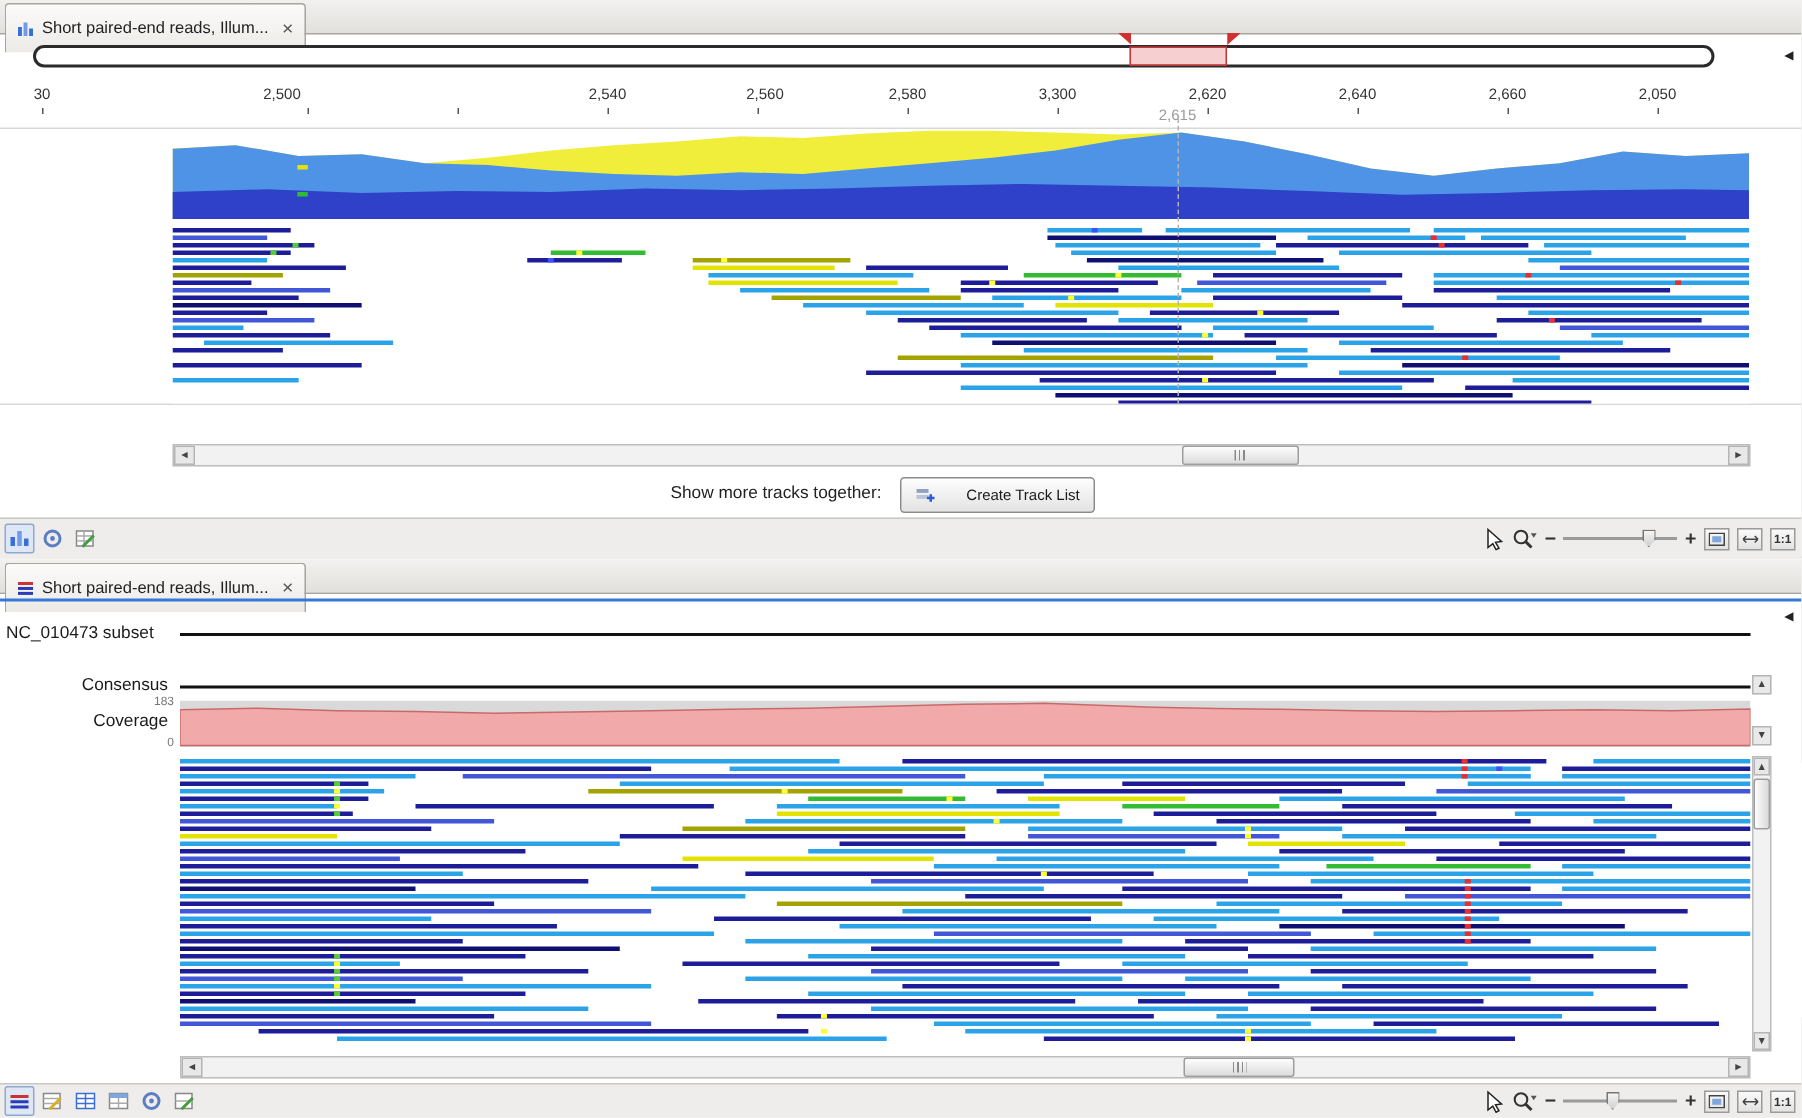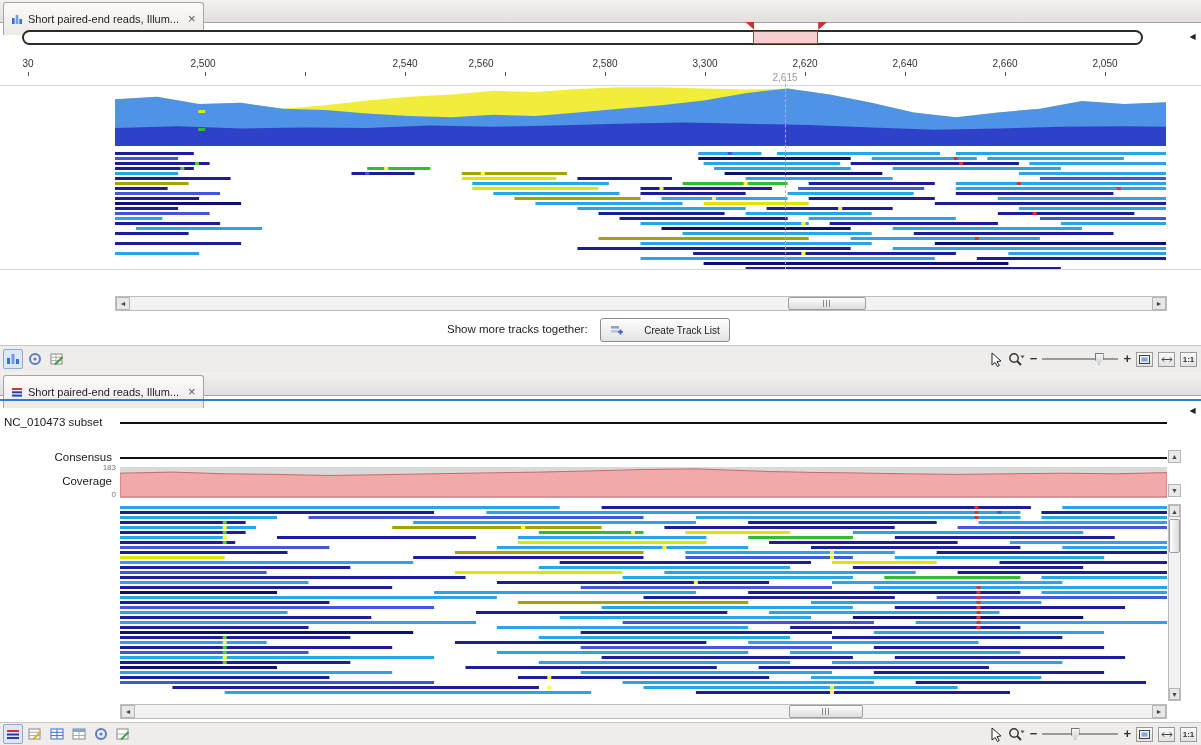--- a/index.html
+++ b/index.html
@@ -123,27 +123,27 @@
 
   <div id="navigator">
     <div id="nav-selection" style="left: 729.401px; width: 64.786px;"></div>
     <div class="nav-marker" id="nav-marker-left" style="left: 721.401px;"></div>
     <div class="nav-marker" id="nav-marker-right" style="left: 794.187px;"></div>
   </div>
 
   <div id="ruler">
       <span class="tick-label" style="left: 28px;">30</span>
       <div class="tick-mark" style="left: 28px;"></div>
-      <span class="tick-label" style="left: 203px;">2,500</span>
+      <span class="tick-label" style="left: 188px;">2,500</span>
       <div class="tick-mark" style="left: 205px;"></div>
       <span class="tick-label" style="left: 305px; margin-top: 27px;">2,520</span>
       <div class="tick-mark" style="left: 305px;"></div>
       <span class="tick-label" style="left: 405px;">2,540</span>
       <div class="tick-mark" style="left: 405px;"></div>
-      <span class="tick-label" style="left: 481px;">2,560</span>
+      <span class="tick-label" style="left: 510px;">2,560</span>
       <div class="tick-mark" style="left: 505px;"></div>
       <span class="tick-label" style="left: 605px; text-align: right;">2,580</span>
       <div class="tick-mark" style="left: 605px;"></div>
       <span class="tick-label" style="left: 705px;">3,300</span>
       <div class="tick-mark" style="left: 705px;"></div>
       <span class="tick-label" style="left: 805px;">2,620</span>
       <div class="tick-mark" style="left: 805px;"></div>
       <span class="tick-label" style="left: 905px;">2,640</span>
       <div class="tick-mark" style="left: 905px;"></div>
       <span class="tick-label" style="left: 1005px;">2,660</span>

